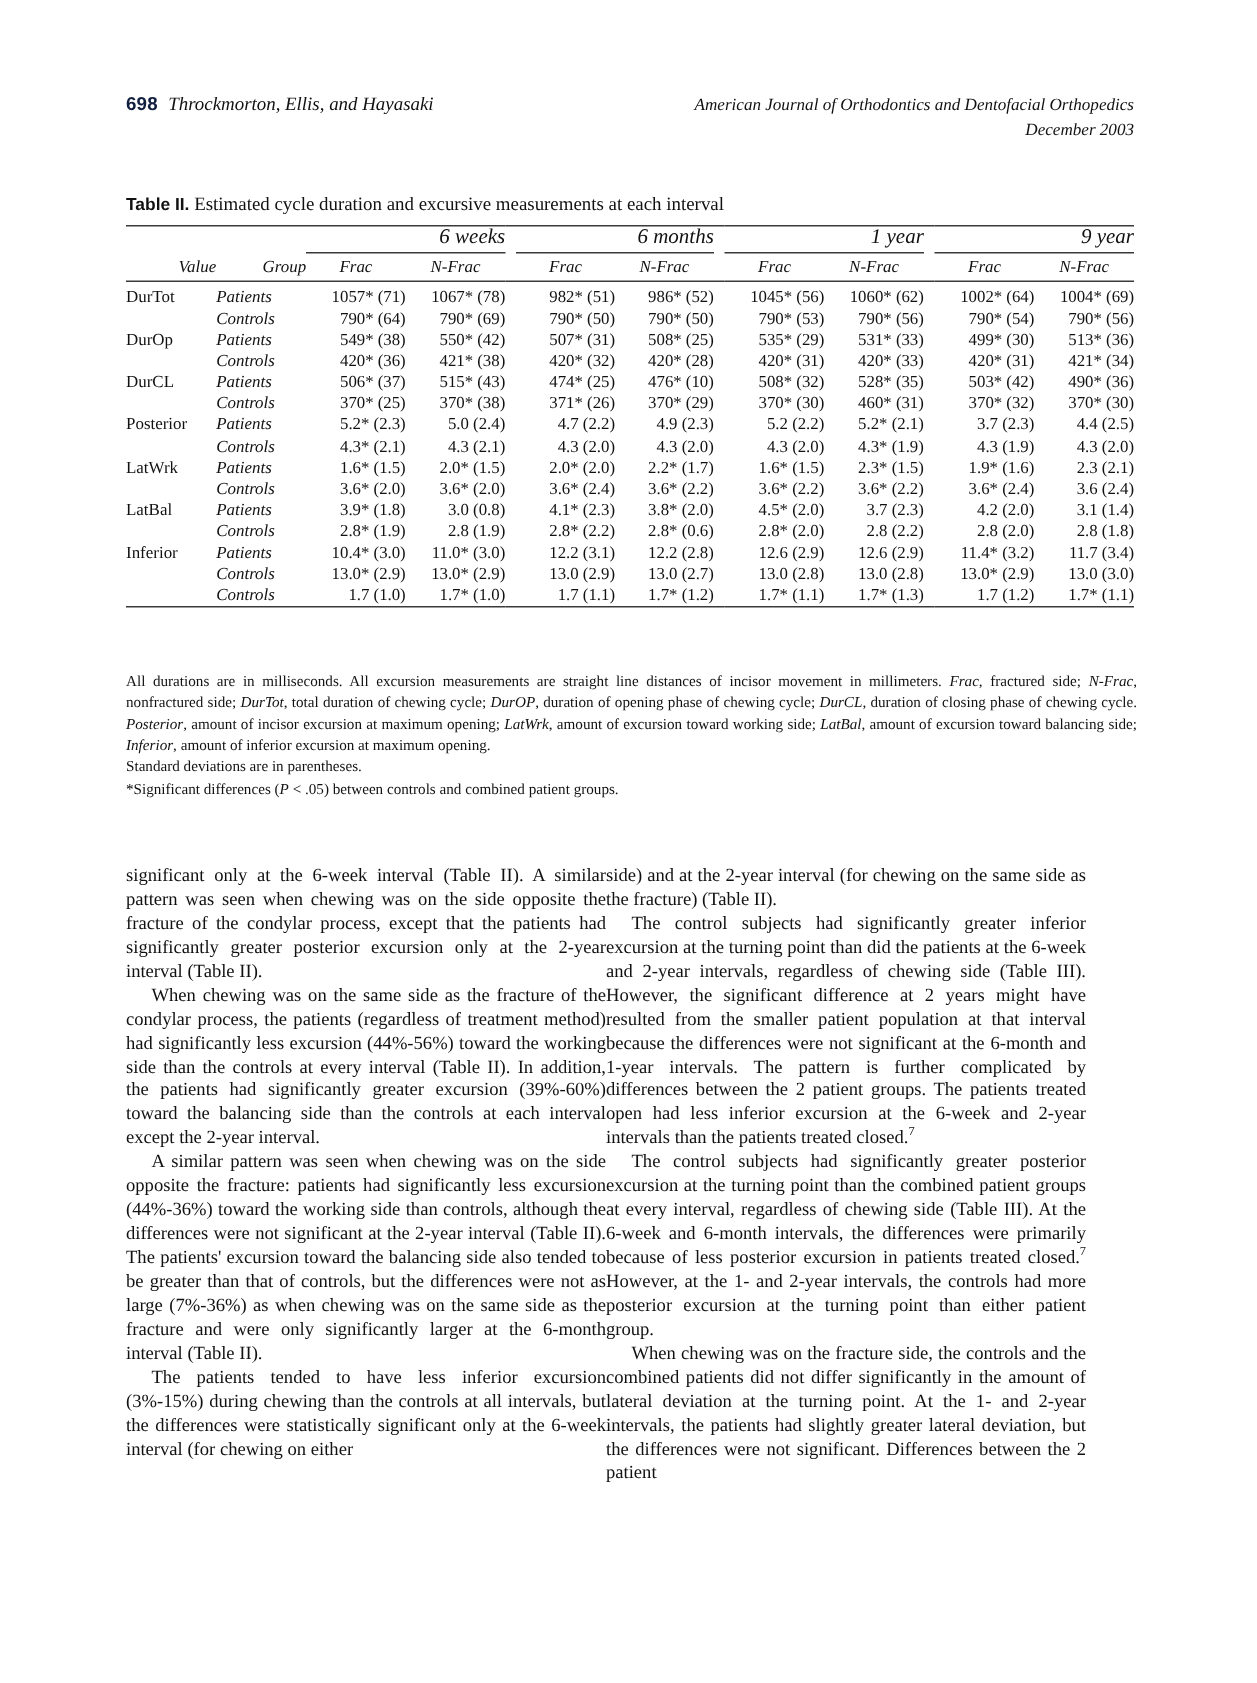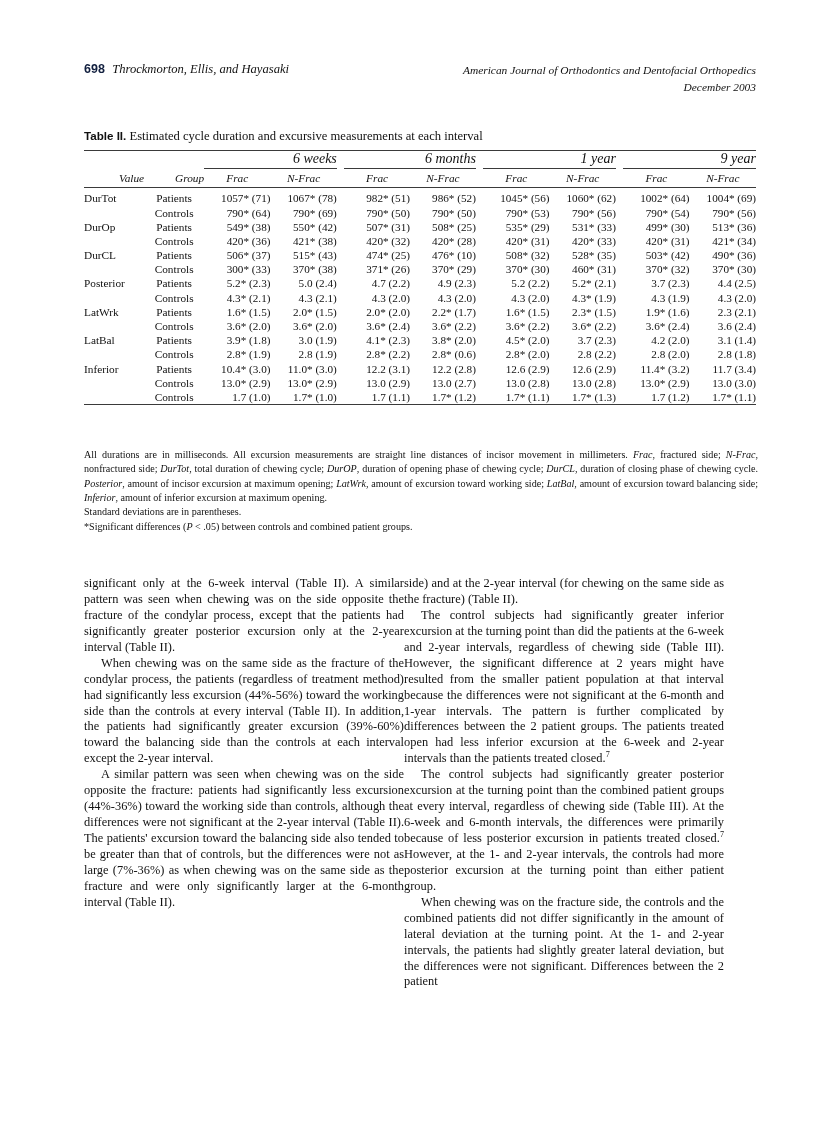--- a/index.html
+++ b/index.html
@@ -121,24 +121,25 @@
     padding: 1.1px 0 1.1px 0 !important;
     font-size: 11.2px;
   }
   td.rowlabel {
     text-align: left;
     white-space: nowrap;
     padding: 1.1px 0 !important;
     font-size: 11.3px;
   }
   td.grouplabel {
-    text-align: center;
+    text-align: left;
     white-space: nowrap;
     padding: 1.1px 0 !important;
     font-size: 11.3px;
+    font-style: italic;
   }
   .c-value { width: 62px; }
   .c-group { width: 62px; }
   .c-num   { width: 68px; }
   .c-gap   { width: 8px; }
   tr.firstline td { padding-top: 4px !important; }
 
   
   .footnotes {
     position: absolute;
@@ -312,21 +313,21 @@
             <td></td>
             <td class="val">508* (32)</td>
             <td class="val">528* (35)</td>
             <td></td>
             <td class="val">503* (42)</td>
             <td class="val">490* (36)</td>
           </tr>
           <tr>
             <td class="rowlabel"></td>
             <td class="grouplabel">Controls</td>
-            <td class="val">300* (33)</td>
+            <td class="val">370* (25)</td>
             <td class="val">370* (38)</td>
             <td></td>
             <td class="val">371* (26)</td>
             <td class="val">370* (29)</td>
             <td></td>
             <td class="val">370* (30)</td>
             <td class="val">460* (31)</td>
             <td></td>
             <td class="val">370* (32)</td>
             <td class="val">370* (30)</td>
@@ -388,21 +389,21 @@
             <td class="val">3.6* (2.2)</td>
             <td class="val">3.6* (2.2)</td>
             <td></td>
             <td class="val">3.6* (2.4)</td>
             <td class="val">3.6 (2.4)</td>
           </tr>
           <tr>
             <td class="rowlabel">LatBal</td>
             <td class="grouplabel">Patients</td>
             <td class="val">3.9* (1.8)</td>
-            <td class="val">3.0 (1.9)</td>
+            <td class="val">3.0 (0.8)</td>
             <td></td>
             <td class="val">4.1* (2.3)</td>
             <td class="val">3.8* (2.0)</td>
             <td></td>
             <td class="val">4.5* (2.0)</td>
             <td class="val">3.7 (2.3)</td>
             <td></td>
             <td class="val">4.2 (2.0)</td>
             <td class="val">3.1 (1.4)</td>
           </tr>
@@ -474,20 +475,21 @@
     <p id="fn-line1">All durations are in milliseconds. All excursion measurements are straight line distances of incisor movement in millimeters. <i>Frac</i>, fractured side; <i>N-Frac</i>, nonfractured side; <i>DurTot</i>, total duration of chewing cycle; <i>DurOP</i>, duration of opening phase of chewing cycle; <i>DurCL</i>, duration of closing phase of chewing cycle. <i>Posterior</i>, amount of incisor excursion at maximum opening; <i>LatWrk</i>, amount of excursion toward working side; <i>LatBal</i>, amount of excursion toward balancing side; <i>Inferior</i>, amount of inferior excursion at maximum opening.</p>
     <p>Standard deviations are in parentheses.</p>
     <p id="fn-line3">*Significant differences (<i>P</i> &lt; .05) between controls and combined patient groups.</p>
   </div>
 
   <div class="cols">
     <div class="col" id="col-left">
         <p class="noindent">significant only at the 6-week interval (Table II). A similar pattern was seen when chewing was on the side opposite the fracture of the condylar process, except that the patients had significantly greater posterior excursion only at the 2-year interval (Table II).</p>
         <p>When chewing was on the same side as the fracture of the condylar process, the patients (regardless of treatment method) had significantly less excursion (44%-56%) toward the working side than the controls at every interval (Table II). In addition, the patients had significantly greater excursion (39%-60%) toward the balancing side than the controls at each interval except the 2-year interval.</p>
         <p>A similar pattern was seen when chewing was on the side opposite the fracture: patients had significantly less excursion (44%-36%) toward the working side than controls, although the differences were not significant at the 2-year interval (Table II). The patients' excursion toward the balancing side also tended to be greater than that of controls, but the differences were not as large (7%-36%) as when chewing was on the same side as the fracture and were only significantly larger at the 6-month interval (Table II).</p>
+        <p>The patients tended to have less inferior excursion (3%-15%) during chewing than the controls at all intervals, but the differences were statistically significant only at the 6-week interval (for chewing on either</p>
       </div>
     <div class="col" id="col-right">
         <p class="noindent">side) and at the 2-year interval (for chewing on the same side as the fracture) (Table II).</p>
         <p>The control subjects had significantly greater inferior excursion at the turning point than did the patients at the 6-week and 2-year intervals, regardless of chewing side (Table III). However, the significant difference at 2 years might have resulted from the smaller patient population at that interval because the differences were not significant at the 6-month and 1-year intervals. The pattern is further complicated by differences between the 2 patient groups. The patients treated open had less inferior excursion at the 6-week and 2-year intervals than the patients treated closed.<sup>7</sup></p>
         <p>The control subjects had significantly greater posterior excursion at the turning point than the combined patient groups at every interval, regardless of chewing side (Table III). At the 6-week and 6-month intervals, the differences were primarily because of less posterior excursion in patients treated closed.<sup>7</sup> However, at the 1- and 2-year intervals, the controls had more posterior excursion at the turning point than either patient group.</p>
         <p>When chewing was on the fracture side, the controls and the combined patients did not differ significantly in the amount of lateral deviation at the turning point. At the 1- and 2-year intervals, the patients had slightly greater lateral deviation, but the differences were not significant. Differences between the 2 patient</p>
       </div>
   </div>
 
 </div>

